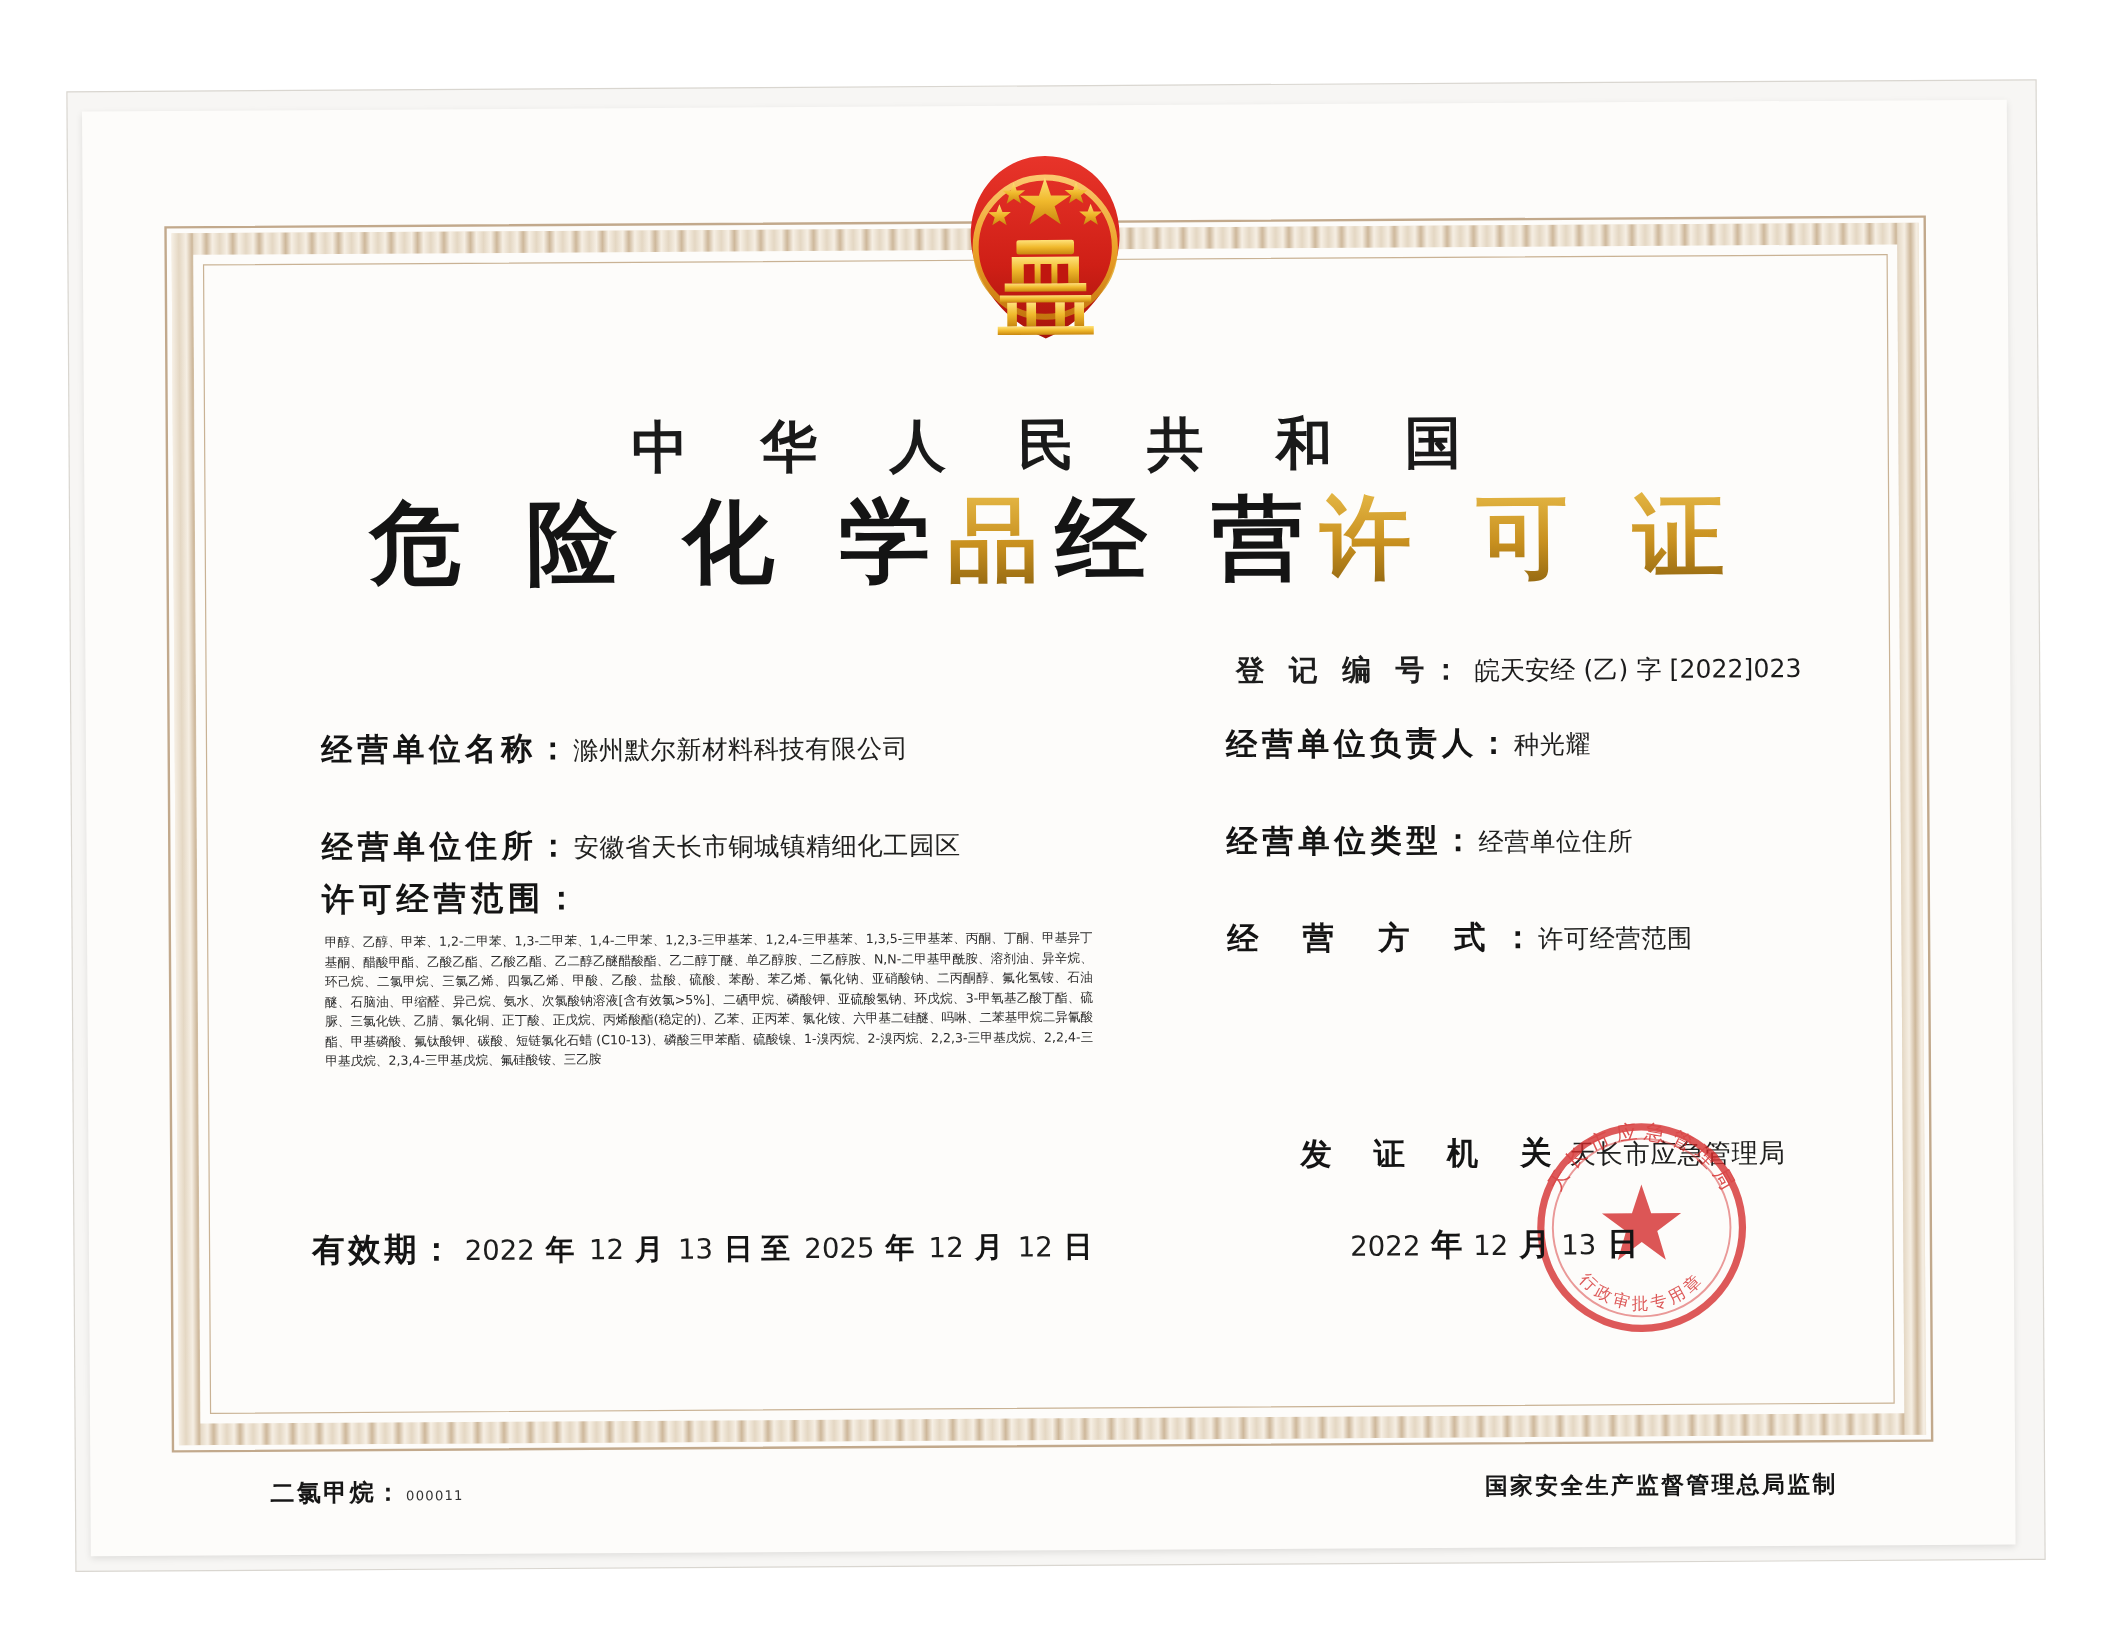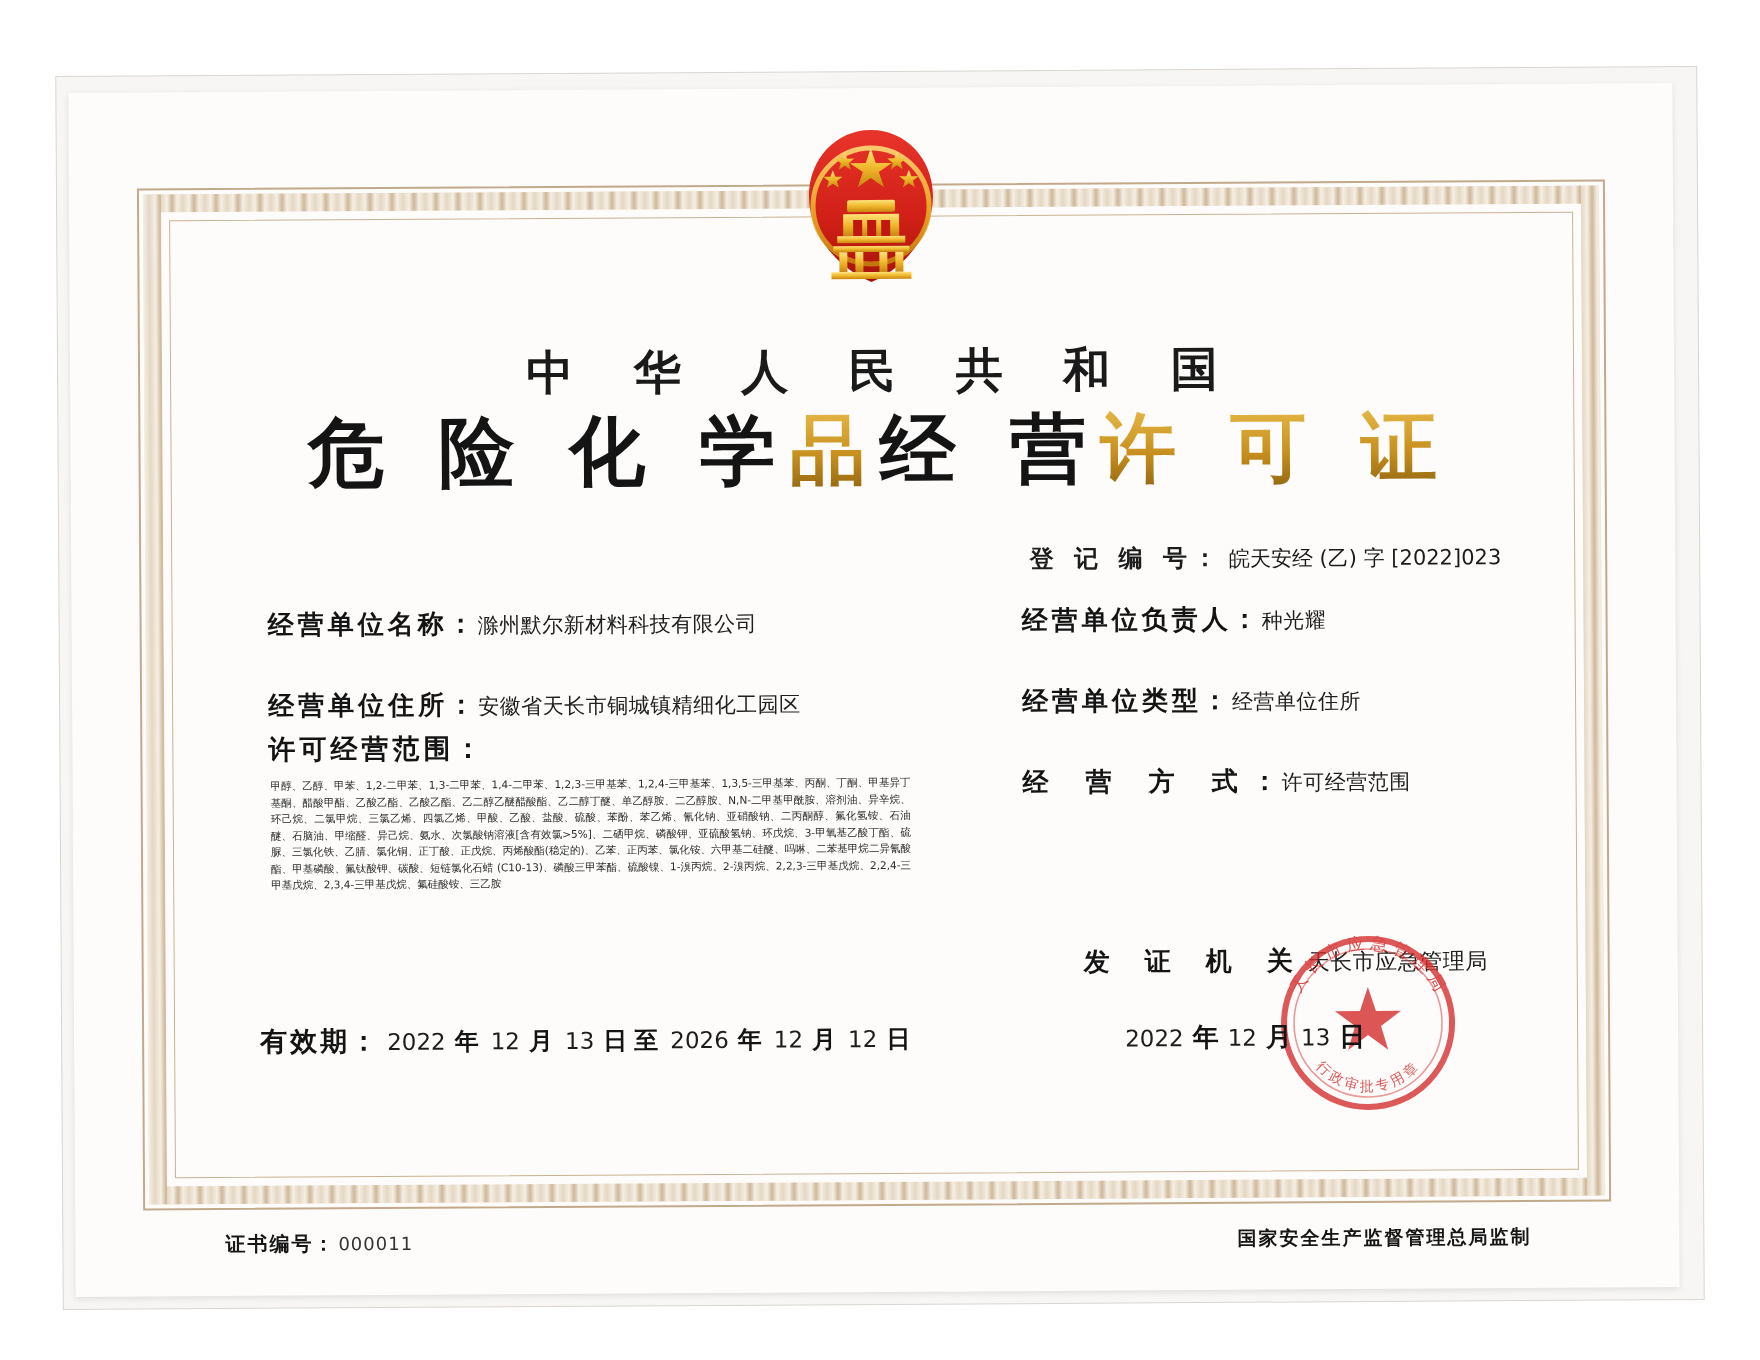--- a/index.html
+++ b/index.html
@@ -269,21 +269,21 @@
     align-items: baseline;
     font-family: "DejaVu Serif", "Liberation Serif", serif;
     font-weight: 700;
     font-size: 20px;
     letter-spacing: 2px;
     color: #161616;
   }
   .footer-left .num {
     font-family: "DejaVu Sans", "Liberation Sans", sans-serif;
     font-weight: 400;
-    font-size: 18px;
+    font-size: 11px;
     color: #333;
     margin-left: 3px;
     letter-spacing: 1px;
   }
   .footer-right {
     position: absolute;
     right: 148px;
     bottom: 38px;
     font-family: "DejaVu Serif", "Liberation Serif", serif;
     font-weight: 700;
@@ -418,37 +418,37 @@
 
     <div class="validity">
       <span>有效期：</span>
       <span class="num">2022</span>
       <span class="unit">年</span>
       <span class="num">12</span>
       <span class="unit">月</span>
       <span class="num">13</span>
       <span class="unit">日</span>
       <span class="unit">至</span>
-      <span class="num">2026</span>
+      <span class="num">2025</span>
       <span class="unit">年</span>
       <span class="num">12</span>
       <span class="unit">月</span>
       <span class="num">12</span>
       <span class="unit">日</span>
     </div>
 
     <div class="issue-date">
       <span class="num">2022</span>
       <span>年</span>
       <span class="num">12</span>
       <span>月</span>
       <span class="num">13</span>
       <span>日</span>
     </div>
 
     <div class="footer-left">
-      <span>证书编号：</span>
+      <span>二氯甲烷：</span>
       <span class="num">000011</span>
     </div>
     <div class="footer-right">国家安全生产监督管理总局监制</div>
 
   </div>
 </div>
 
 </body></html>

